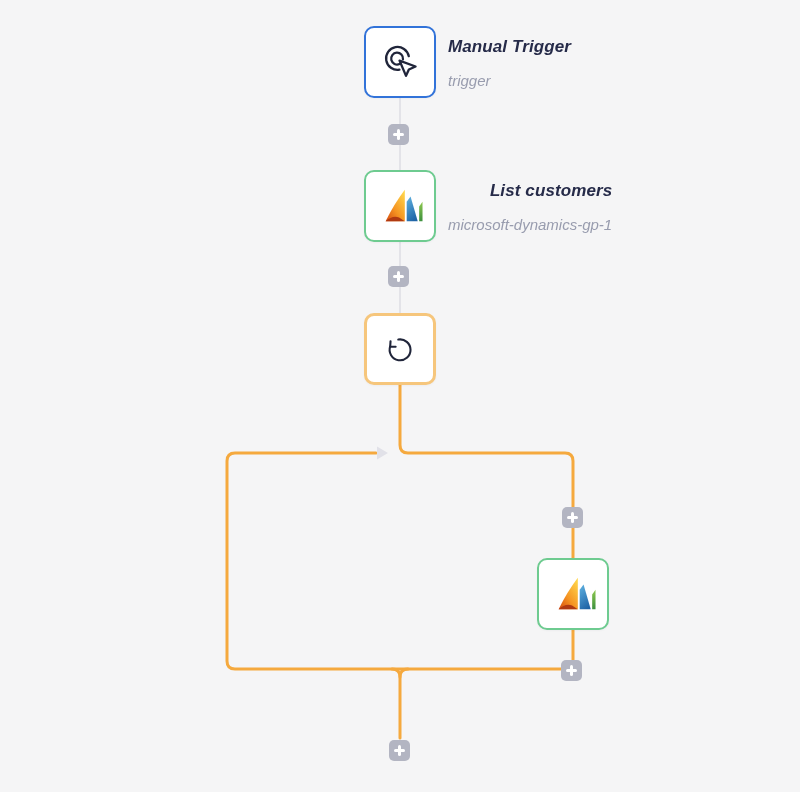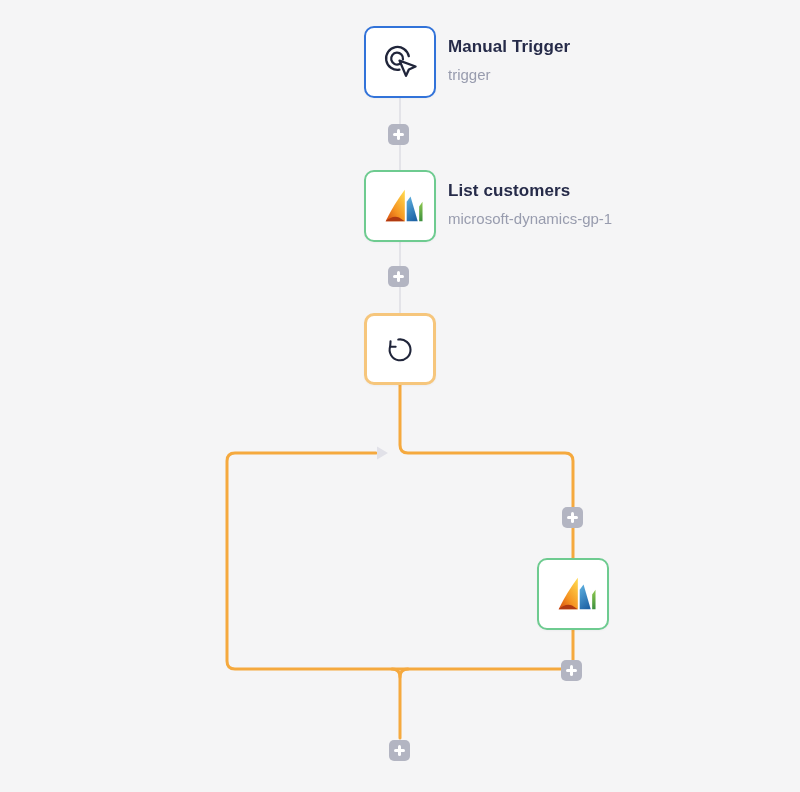--- a/index.html
+++ b/index.html
@@ -3,21 +3,21 @@
 <meta charset="utf-8">
 <style>
   * { margin: 0; padding: 0; box-sizing: border-box; }
   html, body { width: 800px; height: 792px; }
   body {
     background: #f5f5f6;
     font-family: "Liberation Sans", sans-serif;
     position: relative;
     overflow: hidden;
   }
-  #canvas { position: absolute; inset: 0; }
+  #canvas { position: absolute; inset: 0; font-style: italic; }
   svg.wires { position: absolute; left: 0; top: 0; pointer-events: none; }
 
   .node {
     position: absolute;
     width: 72px; height: 72px;
     background: #ffffff;
     border: 2px solid #cccccc;
     border-radius: 10px;
     display: flex; align-items: center; justify-content: center;
     box-shadow: 0 1px 2px rgba(40,45,80,0.04);
@@ -27,21 +27,21 @@
   .node--gp      { border-color: #6ecb90; }
   .node--loop    { border-color: #f6c67c; border-width: 3px; }
 
   .node-label { position: absolute; white-space: nowrap; }
   .node-title {
     font-size: 17px; font-weight: 700; color: #262b49;
     line-height: 21px; letter-spacing: 0.1px;
   }
   .node-subtitle {
     font-size: 15px; font-weight: 400; color: #989cae;
-    line-height: 20px; margin-top: 8px;
+    line-height: 20px; margin-top: 14px;
   }
 
   .add-btn {
     position: absolute;
     width: 21px; height: 21px;
     background: #b3b5c2;
     border: none; border-radius: 5px;
     display: flex; align-items: center; justify-content: center;
     cursor: pointer; padding: 0;
   }
@@ -107,21 +107,21 @@
           <stop offset="1" stop-color="#2e7d3a"></stop>
         </linearGradient>
       </defs>
       <path d="M9 40 Q17 23 29 7 L29 40 Z" fill="url(#gpOrange)"></path>
       <path d="M9 40 Q16 33.5 23 36 L29 40 Z" fill="#b03a12"></path>
       <path d="M31 40 V19.5 L35 14 Q38.5 26 42.5 40 Z" fill="url(#gpBlue)"></path>
       <path d="M44 40 V24.5 L47.5 19.5 V40 Z" fill="url(#gpGreen1)"></path>
       <path d="M49 40 V29.5 L55 23 V40 Z" fill="url(#gpGreen2)"></path>
     </svg>
   </div>
-  <div class="node-label" style="left:448px; top:180px;">
+  <div class="node-label" style="left:448px; top:180px;text-align:right;">
     <div class="node-title">List customers</div>
     <div class="node-subtitle">microsoft-dynamics-gp-1</div>
   </div>
 
   <div class="node node--loop" style="left:364px; top:313px;">
     <svg width="40" height="40" viewBox="0 0 44 44">
       <g stroke="#20253a" stroke-width="2.3" fill="none" stroke-linecap="round" stroke-linejoin="round">
         <path d="M20.1 11.6 A11.5 11.5 0 1 1 11.2 19.2"></path>
         <path d="M11.6 13.4 L11.2 19.4 L17.2 19.6"></path>
       </g>

